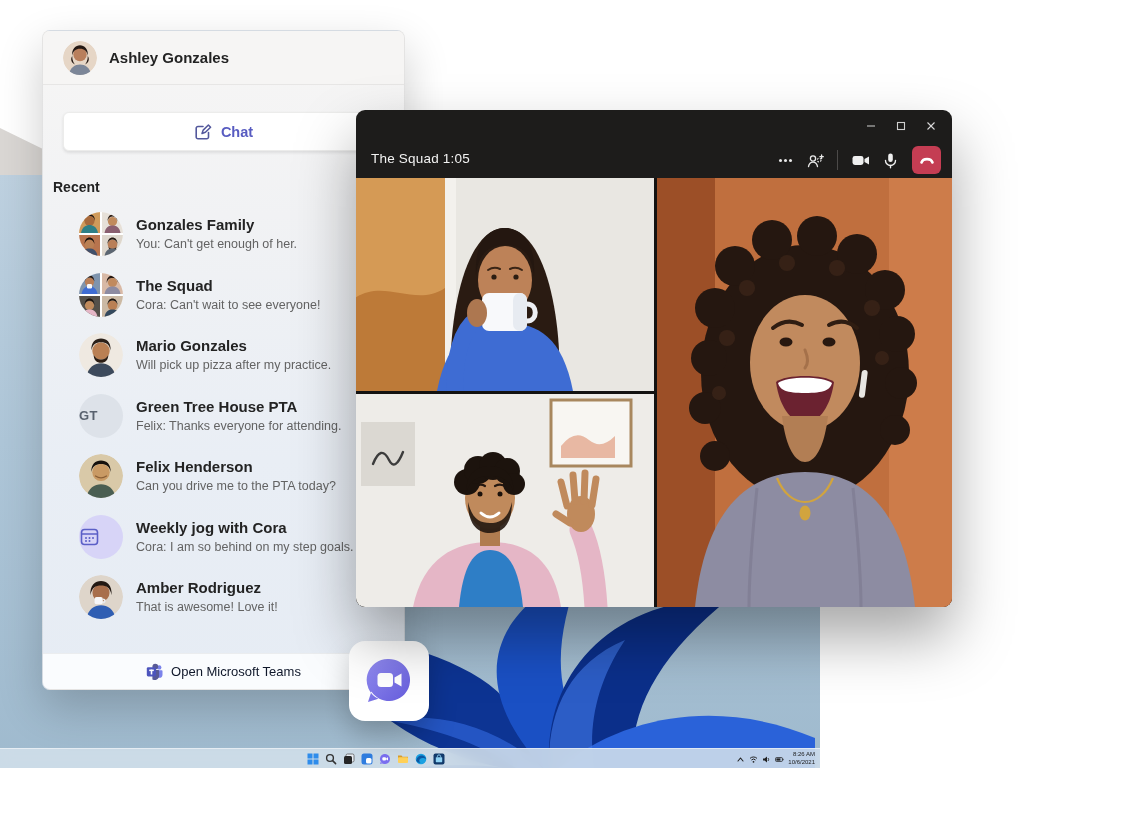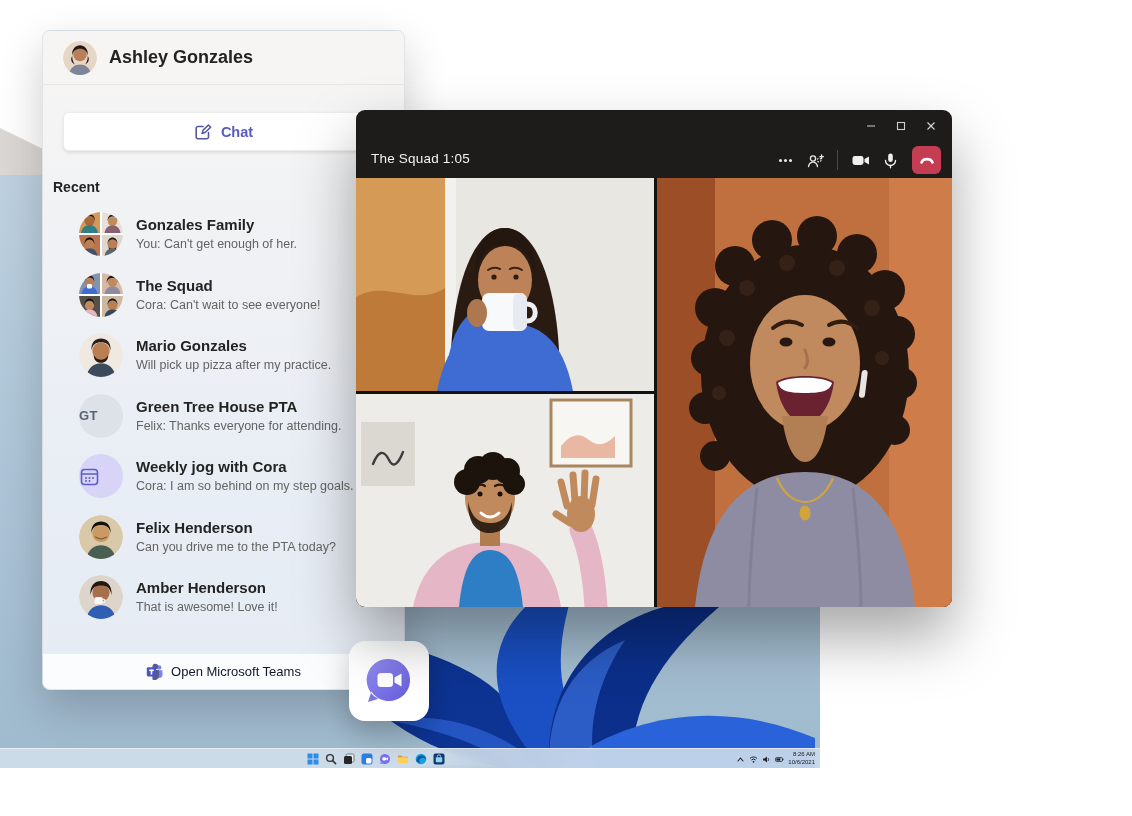--- a/index.html
+++ b/index.html
@@ -28,21 +28,21 @@
   
   .chat-panel { position:absolute; left:42px; top:30px; width:363px; height:660px;
                 border-radius:8px; overflow:hidden; z-index:2;
                 background:linear-gradient(180deg,#f7f6f5 0%,#f1f2f4 28%,#e9eef5 65%,#e6ecf4 100%);
                 border:1px solid rgba(0,0,0,0.07);
                 box-shadow:0 18px 45px rgba(0,0,0,0.20); }
   .cp-header { height:54px; display:flex; align-items:center; gap:12px; padding:0 20px;
                background:#f6f5f4; border-bottom:1px solid rgba(0,0,0,0.06); }
   .cp-avatar { width:34px; height:34px; border-radius:50%; overflow:hidden; flex-shrink:0; }
   .cp-avatar svg, .li-avatar svg { width:100%; height:100%; display:block; }
-  .cp-name { font-size:18px; font-weight:700; color:#232323; }
+  .cp-name { font-size:15px; font-weight:700; color:#232323; }
   .cp-actions { display:flex; gap:11px; margin:27px 20px 0; }
   .cp-btn { flex:1; height:39px; background:#fff; border-radius:6px; border:1px solid #ececeb;
             box-shadow:0 1.5px 3px rgba(0,0,0,0.09); display:flex; align-items:center; justify-content:center;
             gap:9px; color:#585cc1; font-size:14.5px; font-weight:600; cursor:pointer; }
   .cp-btn svg { width:18px; height:18px; display:block; }
   .cp-recent { margin:28px 0 0 10px; font-size:14px; font-weight:700; color:#232323; }
   .cp-list { margin-top:9px; }
   .cp-item { height:60.5px; display:flex; align-items:center; gap:13px; padding:0 12px 0 36px; cursor:pointer; }
   .li-avatar { width:44px; height:44px; border-radius:50%; overflow:hidden; flex-shrink:0;
                display:flex; align-items:center; justify-content:flex-start; }
@@ -304,66 +304,66 @@
         <div class="li-avatar ini">
           <span>GT</span>
         </div>
         <div class="li-text">
           <div class="li-title">Green Tree House PTA</div>
           <div class="li-prev">Felix: Thanks everyone for attending.</div>
         </div>
       </div>
 
       <div class="cp-item">
+        <div class="li-avatar">
+          <svg viewBox="0 0 48 48">
+              <circle cx="24" cy="24" r="24" fill="#d9c9a8"></circle>
+              <path d="M8 48 c2-11 9-15 16-15 s14 4 16 15 Z" fill="#4a5e52"></path>
+              <circle cx="24" cy="20" r="9.5" fill="#c99a64"></circle>
+              <path d="M13.5 19.5 c-0.5-8.5 4.5-12.5 10.5-12.5 s11 4 10.5 12.5 c-1.5-6.5-5-8.5-10.5-8.5 s-9 2-10.5 8.5 Z" fill="#15100c"></path>
+              <path d="M18 24 q6 4 12 0" fill="none" stroke="#8a5f36" stroke-width="1.4" stroke-linecap="round"></path>
+            </svg>
+        </div>
+        <div class="li-text">
+          <div class="li-title">Felix Henderson</div>
+          <div class="li-prev">Can you drive me to the PTA today?</div>
+        </div>
+      </div>
+
+      <div class="cp-item">
         <div class="li-avatar cal">
           <svg viewBox="0 0 21 21">
               <rect x="2.5" y="3.5" width="16" height="15" rx="3" fill="none" stroke="#5b5fc7" stroke-width="1.6"></rect>
               <line x1="2.5" y1="8" x2="18.5" y2="8" stroke="#5b5fc7" stroke-width="1.6"></line>
               <circle cx="7" cy="12" r="1" fill="#5b5fc7"></circle>
               <circle cx="10.5" cy="12" r="1" fill="#5b5fc7"></circle>
               <circle cx="14" cy="12" r="1" fill="#5b5fc7"></circle>
               <circle cx="7" cy="15" r="1" fill="#5b5fc7"></circle>
               <circle cx="10.5" cy="15" r="1" fill="#5b5fc7"></circle>
             </svg>
         </div>
         <div class="li-text">
           <div class="li-title">Weekly jog with Cora</div>
           <div class="li-prev">Cora: I am so behind on my step goals.</div>
-        </div>
-      </div>
-
-      <div class="cp-item">
-        <div class="li-avatar">
-          <svg viewBox="0 0 48 48">
-              <circle cx="24" cy="24" r="24" fill="#d9c9a8"></circle>
-              <path d="M8 48 c2-11 9-15 16-15 s14 4 16 15 Z" fill="#4a5e52"></path>
-              <circle cx="24" cy="20" r="9.5" fill="#c99a64"></circle>
-              <path d="M13.5 19.5 c-0.5-8.5 4.5-12.5 10.5-12.5 s11 4 10.5 12.5 c-1.5-6.5-5-8.5-10.5-8.5 s-9 2-10.5 8.5 Z" fill="#15100c"></path>
-              <path d="M18 24 q6 4 12 0" fill="none" stroke="#8a5f36" stroke-width="1.4" stroke-linecap="round"></path>
-            </svg>
-        </div>
-        <div class="li-text">
-          <div class="li-title">Felix Henderson</div>
-          <div class="li-prev">Can you drive me to the PTA today?</div>
         </div>
       </div>
 
       <div class="cp-item">
         <div class="li-avatar">
           <svg viewBox="0 0 48 48">
               <circle cx="24" cy="24" r="24" fill="#ded5ca"></circle>
               <path d="M8 48 c2-11 9-15 16-15 s14 4 16 15 Z" fill="#2f5eb3"></path>
               <circle cx="24" cy="19.5" r="9.3" fill="#a86f4c"></circle>
               <path d="M12.5 22 c-1-11 5.5-15.5 11.5-15.5 s12.5 4.5 11.5 15.5 c-1.5-8-5.5-10.5-11.5-10.5 s-10 2.5-11.5 10.5 Z" fill="#221812"></path>
               <rect x="17" y="24" width="9" height="8" rx="2.2" fill="#f6f7f9"></rect>
               <path d="M26 26.5 c3 0 3 3.5 0 3.5" fill="none" stroke="#e8eaee" stroke-width="1.6"></path>
             </svg>
         </div>
         <div class="li-text">
-          <div class="li-title">Amber Henderson</div>
+          <div class="li-title">Amber Rodriguez</div>
           <div class="li-prev">That is awesome! Love it!</div>
         </div>
       </div>
     </div>
 
     <div class="cp-footer">
       <svg viewBox="0 0 17 17">
         <circle cx="13.2" cy="4.4" r="2.2" fill="#7b83eb"></circle>
         <path d="M12 7.2 h3.6 a0.9 0.9 0 0 1 0.9 0.9 v3.6 a3.1 3.1 0 0 1 -3.1 3.1 h-0.2 a3 3 0 0 1 -1.2 -0.3 Z" fill="#7b83eb"></path>
         <circle cx="9.3" cy="3.6" r="2.9" fill="#585a96"></circle>

